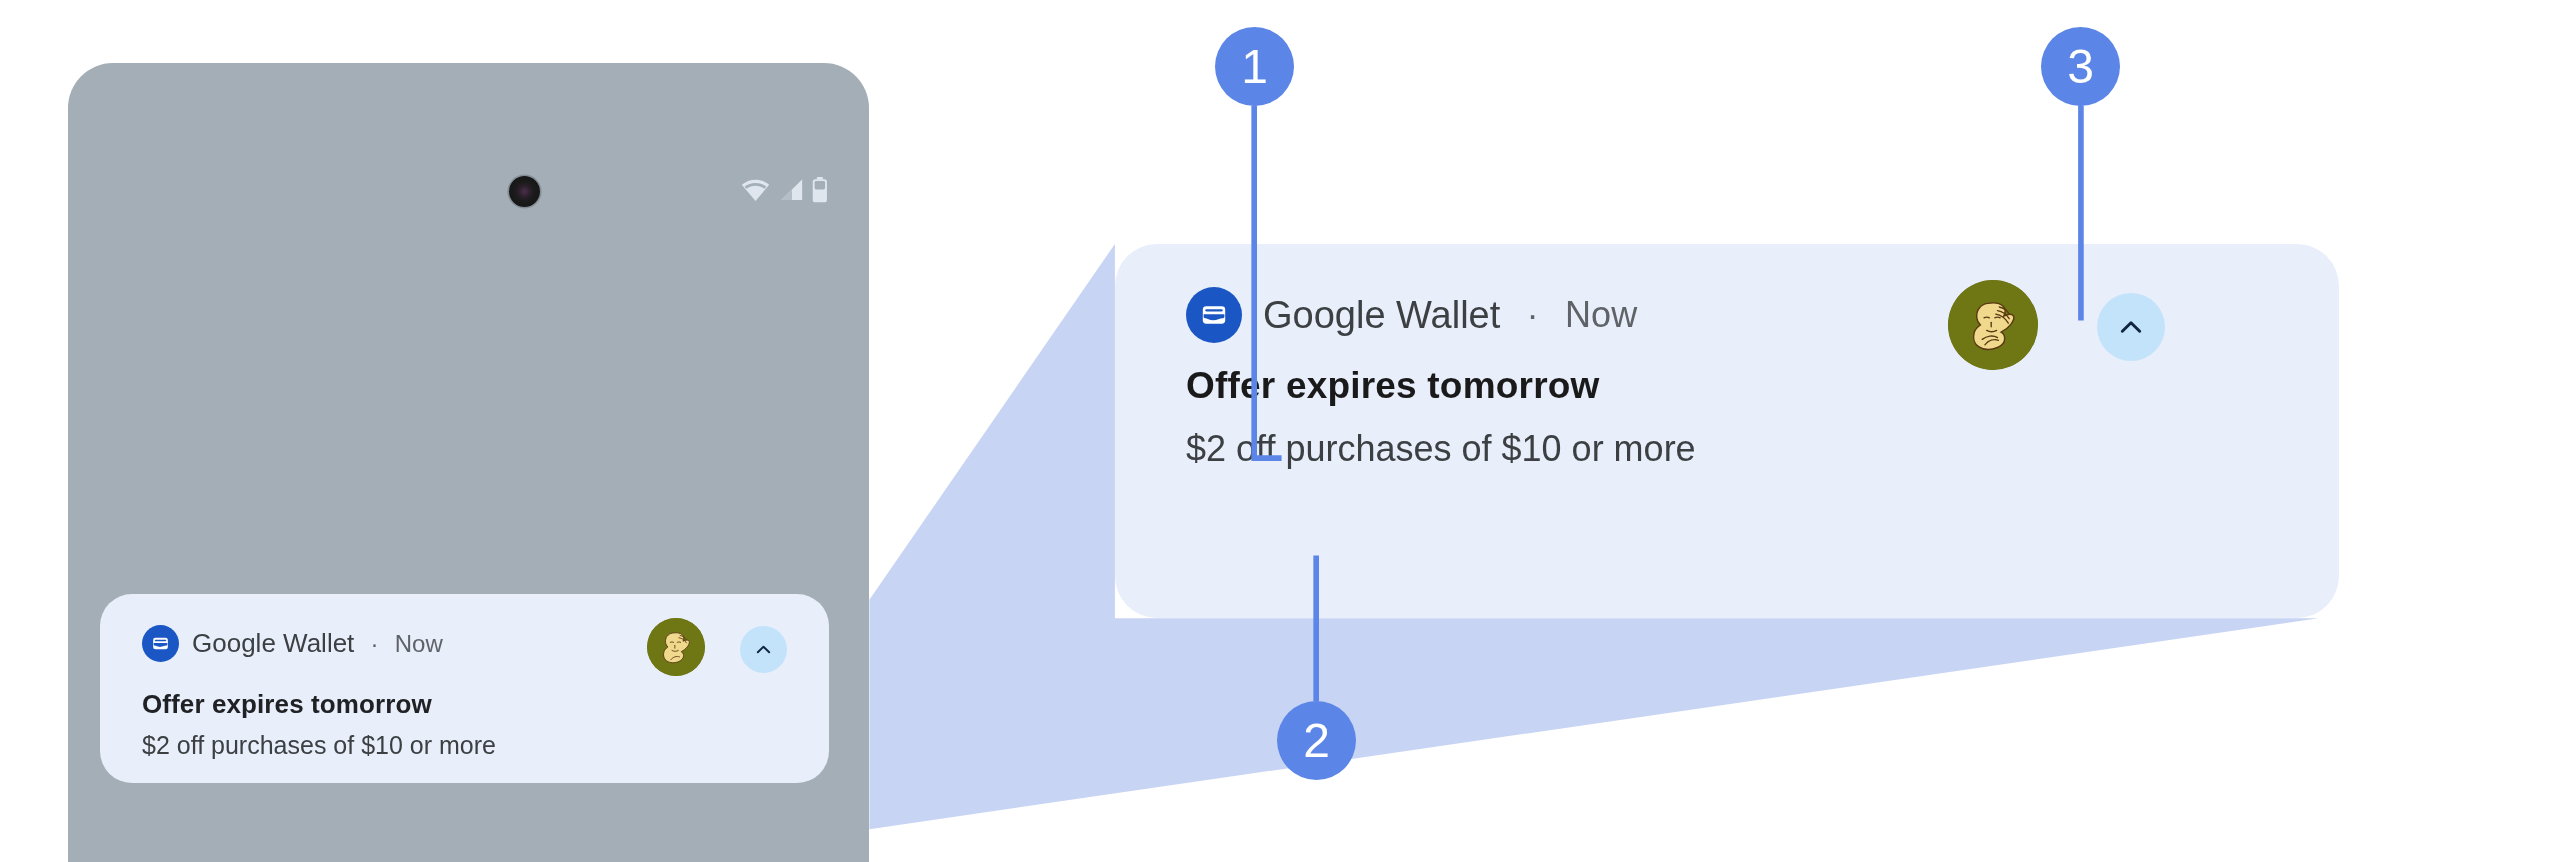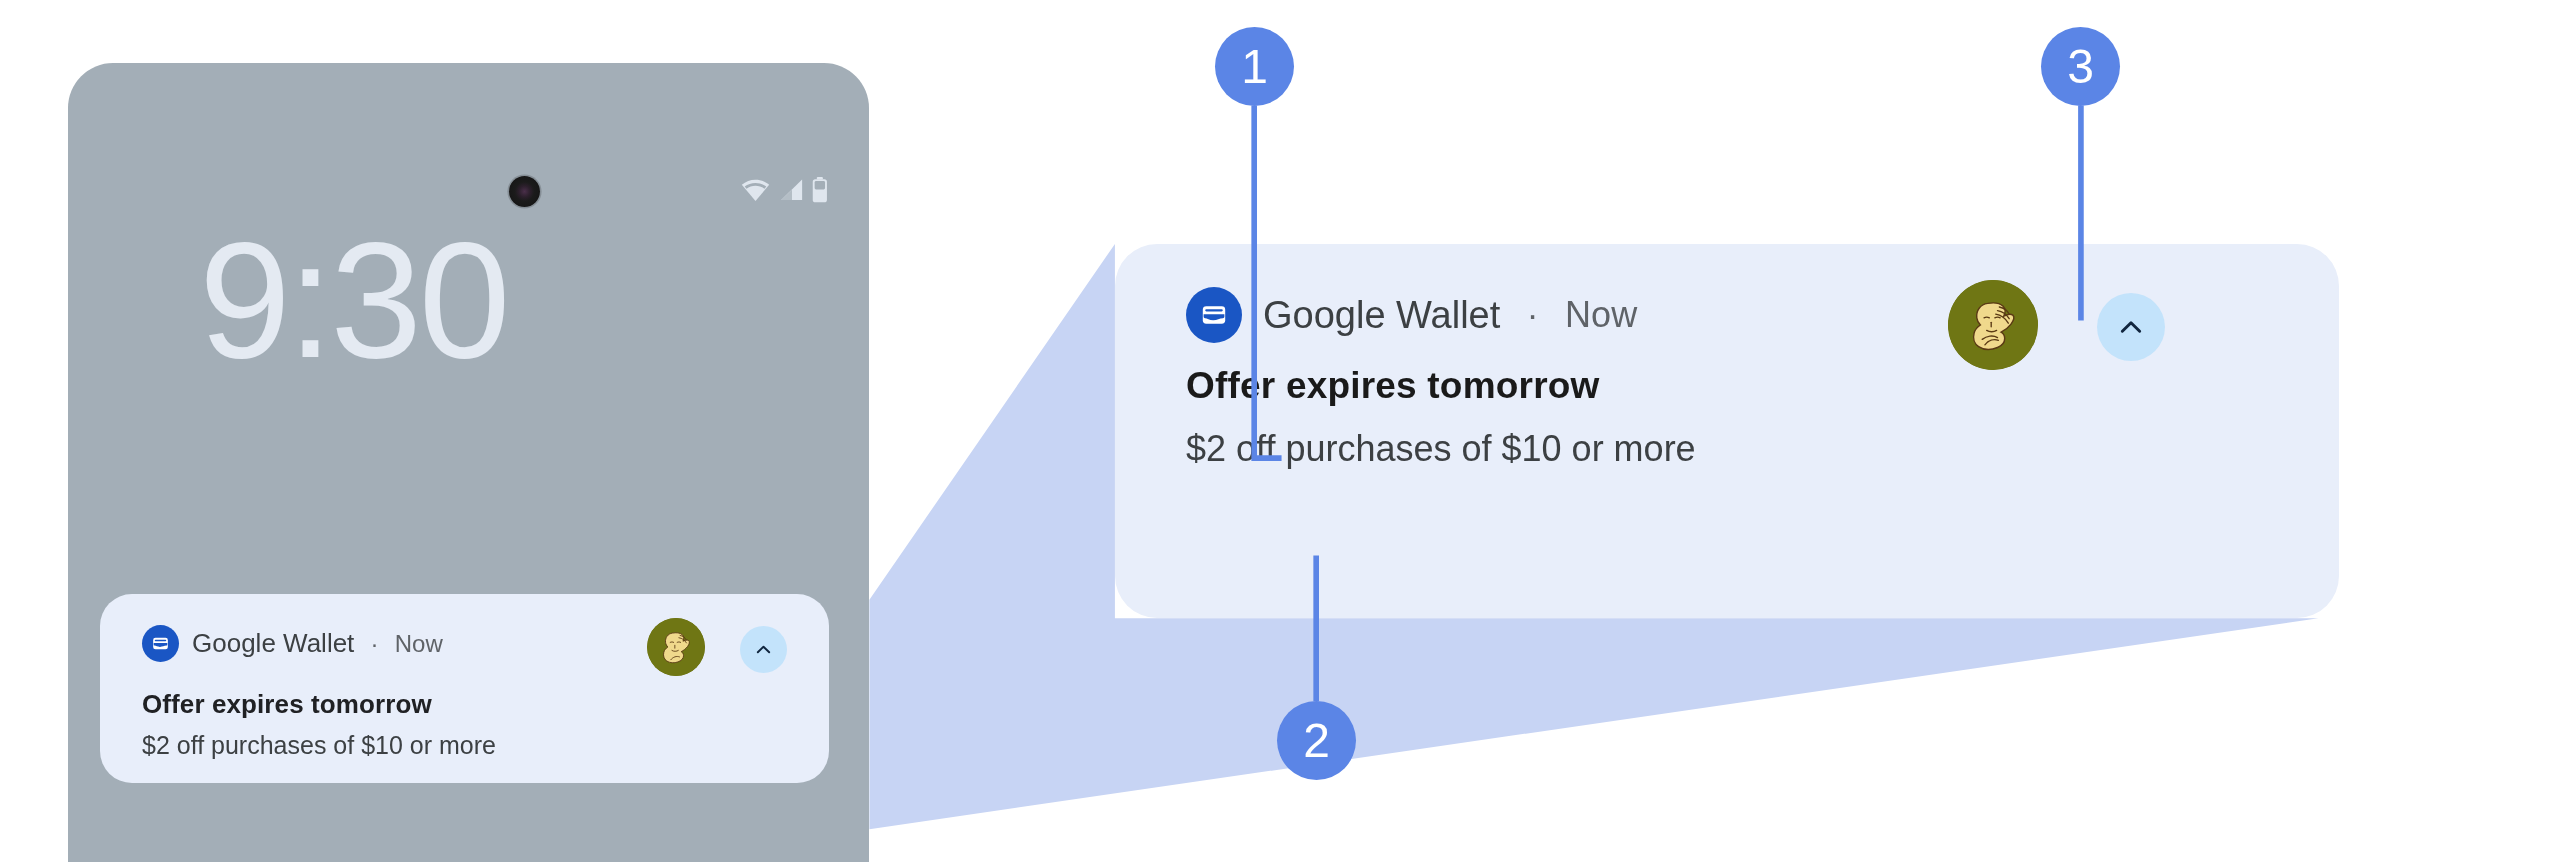--- a/index.html
+++ b/index.html
@@ -227,21 +227,20 @@
       </span>
       <span class="sbicon">
         <svg width="17.7" height="26" viewBox="0 0 14 22">
           <rect x="4.4" y="0" width="5.2" height="2.2" rx="0.9" fill="#dfe6ee"></rect>
           <rect x="1" y="1.8" width="12" height="19.6" rx="2.2" fill="#dfe6ee"></rect>
           <rect x="2.6" y="3.4" width="8.8" height="7.2" rx="1.2" fill="#a3aeb7"></rect>
         </svg>
       </span>
     </div>
 
-    <div id="phone-clock">9:30</div>
 
     <div id="mini-card">
       <div class="nc-header">
         <span class="wallet-badge">
           <svg width="21" height="21" viewBox="0 0 24 24">
             <rect x="3.6" y="5.4" width="16.8" height="13.2" rx="2.6" fill="#ffffff"></rect>
             <rect x="5.4" y="7.6" width="13.2" height="1.7" rx="0.85" fill="#1a56c4"></rect>
             <path d="M4.2 11.4h15.6v1.9c0 .6-.5 1.1-1.1 1.1-2.6 0-4.3 1.5-7.3 1.5s-4.5-1.5-6.1-1.5c-.6 0-1.1-.5-1.1-1.1v-1.9z" fill="#1a56c4"></path>
           </svg>
         </span>

